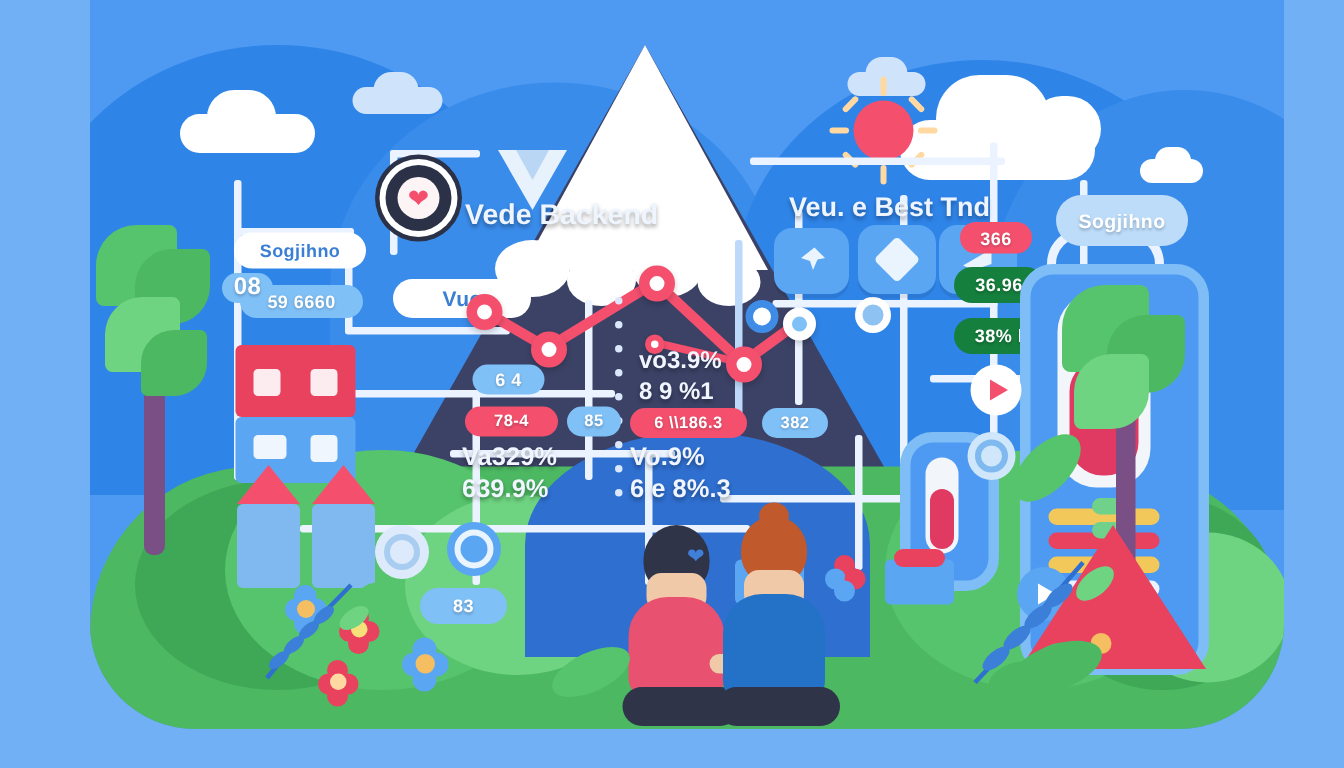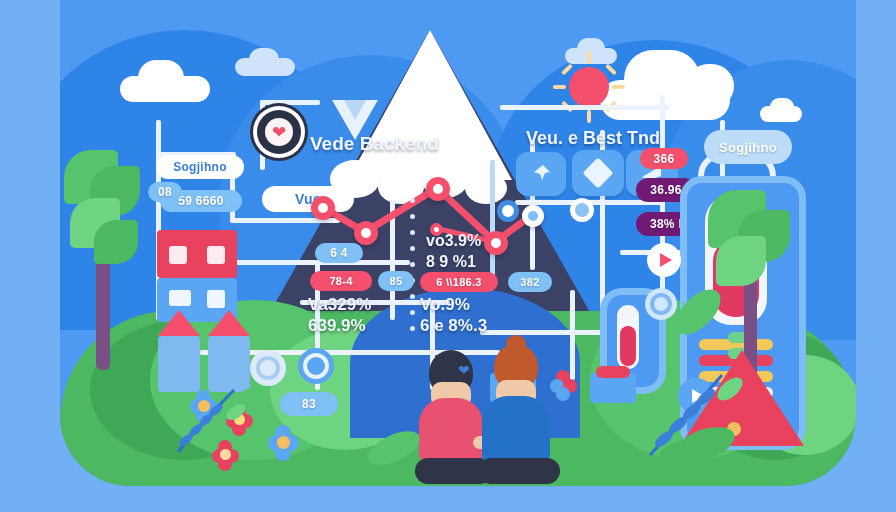--- a/index.html
+++ b/index.html
@@ -67,21 +67,21 @@
   .pill{
     display:flex;align-items:center;justify-content:center;
     border-radius:999px;color:#ffffff;white-space:nowrap;
     font-weight:bold;letter-spacing:.3px;
     text-shadow:0 1px 2px rgba(0,0,0,.25);
     filter:blur(.45px);
   }
   .pill-white{background:#ffffff;color:#3a7fd4;text-shadow:none;}
   .pill-blue-lt{background:#7fc0f7;color:#ffffff;}
   .pill-pink{background:#f4506e;}
-  .pill-dark{background:#701a75;}
+  .pill-dark{background:#15803d;}
   .pill-cloud{background:#bcdcfa;color:#ffffff;}
 
   .floating-text{
     color:#eef5ff;font-weight:bold;white-space:nowrap;
     text-shadow:0 2px 3px rgba(0,0,0,.35);
     filter:blur(.5px);
   }
   .dark-text{color:#f0f5ff;}
 
   
@@ -324,21 +324,21 @@
     <div class="abs pill pill-blue-lt" style="left:448px;top:272px;width:44px;height:20px;font-size:11px;">
       <span>382</span>
     </div>
     <div class="abs floating-text dark-text" style="left:360px;top:295px;font-size:17px;">
       <span>Vo.9%</span>
     </div>
     <div class="abs floating-text dark-text" style="left:360px;top:316px;font-size:17px;">
       <span>6 e 8%.3</span>
     </div>
 
-    <div class="abs pill pill-blue-lt" style="left:88px;top:182px;width:34px;height:20px;font-size:12px;">
+    <div class="abs pill pill-blue-lt" style="left:88px;top:182px;width:34px;height:20px;font-size:16px;">
       <span>08</span>
     </div>
 
     <div class="abs tile tile-sh" style="left:456px;top:152px;width:50px;height:44px;">
       <svg width="24" height="24" viewBox="0 0 24 24">
         <path d="M14 3 L21 10 L16 11 L13 18 L11 12 L5 10 Z" fill="#eaf4ff"></path>
       </svg>
     </div>
     <div class="abs tile tile-sh" style="left:512px;top:150px;width:52px;height:46px;">
       <div style="width:22px;height:22px;background:#eaf4ff;transform:rotate(45deg);border-radius:3px;"></div>

